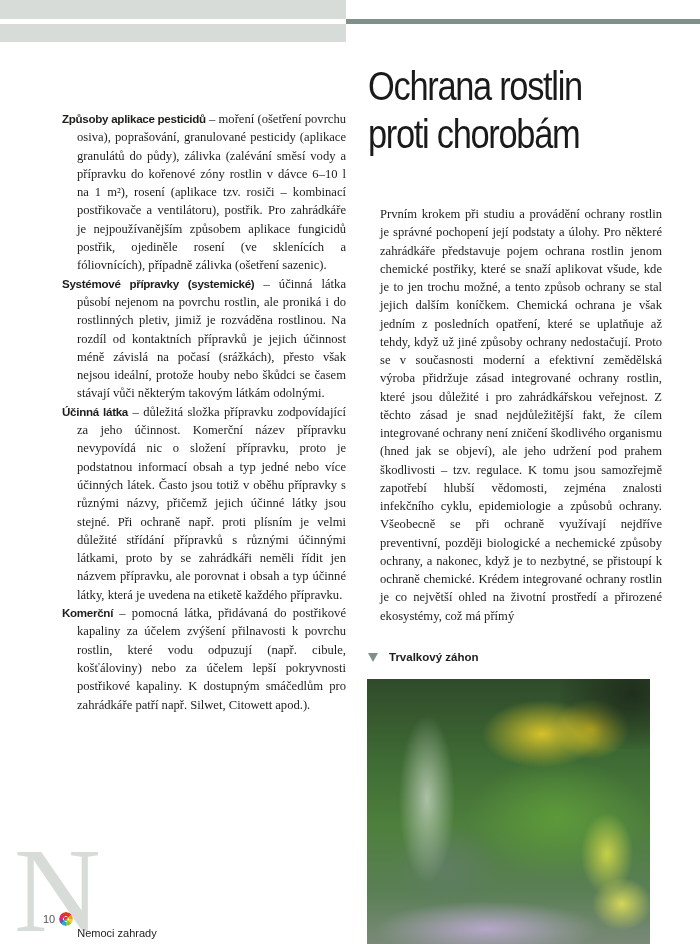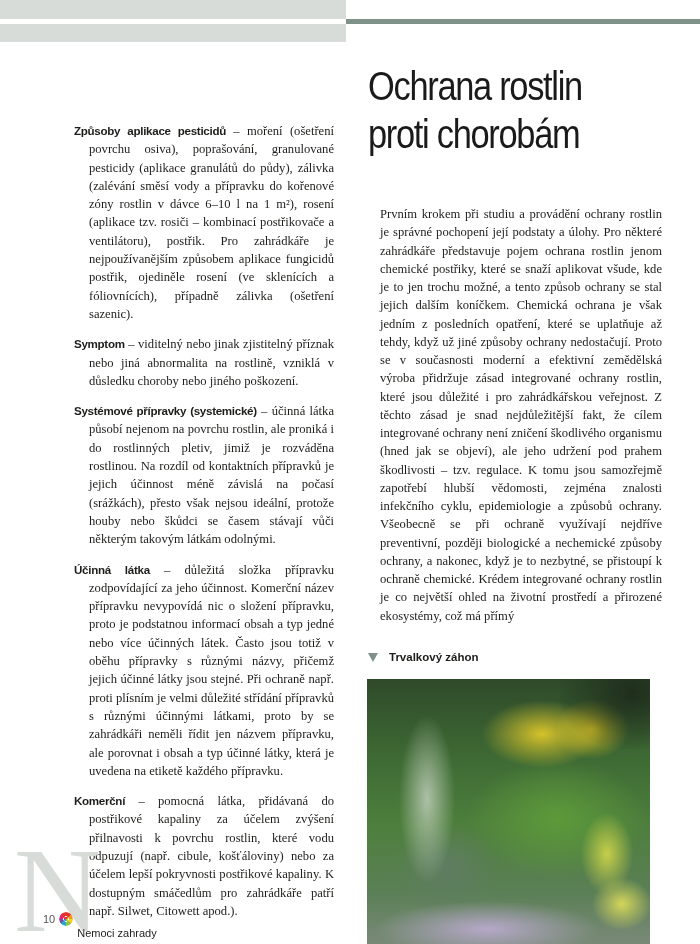--- a/index.html
+++ b/index.html
@@ -4,21 +4,21 @@
 <style>
   html, body { margin: 0; padding: 0; }
   body { width: 700px; height: 944px; background: #ffffff; position: relative; overflow: hidden; font-family: "Liberation Serif", serif; color: #1d1d1b; }
   .band-top { position: absolute; left: 0; top: 0; width: 346px; height: 19px; background: #d8dcd9; }
   .band-bottom { position: absolute; left: 0; top: 24px; width: 346px; height: 18px; background: #d8dcd9; }
   .rule-right { position: absolute; left: 346px; top: 19px; width: 354px; height: 5px; background: #7f928a; }
 
   .title { position: absolute; left: 368px; top: 62px; width: 320px; font-family: "Liberation Sans Narrow", "Liberation Sans", sans-serif; font-size: 40px; line-height: 48px; font-weight: normal; color: #1a1a1a; letter-spacing: -1.5px; transform: scaleX(0.86); transform-origin: left top; margin: 0; }
 
   .col-left { position: absolute; left: 62px; top: 110px; width: 284px; font-size: 12.6px; line-height: 18.3px; text-align: justify; }
-  .entry { margin: 12px; padding-left: 15px; text-indent: -15px; hyphens: manual; }
+  .entry { margin: 0; padding-left: 15px; text-indent: -15px; hyphens: manual; }
   .term { font-family: "Liberation Sans", sans-serif; font-weight: bold; font-size: 11.6px; letter-spacing: -0.3px; }
 
   .col-right { position: absolute; left: 368px; top: 193px; width: 282px; font-size: 12.6px; line-height: 18.25px; text-align: justify; margin: 12px; }
 
   .caption { position: absolute; left: 368px; top: 651px; font-family: "Liberation Sans", sans-serif; font-weight: bold; font-size: 11.5px; display: flex; align-items: center; gap: 11px; }
   .caption-tri { width: 0; height: 0; border-left: 5.5px solid transparent; border-right: 5.5px solid transparent; border-top: 9px solid #7f928a; display: inline-block; }
 
   .photo { position: absolute; left: 367px; top: 679px; width: 283px; height: 265px; overflow: hidden;
     background:
       radial-gradient(ellipse 40px 120px at 60px 120px, rgba(190,205,185,0.85), transparent 70%),
@@ -48,21 +48,20 @@
 <div class="band-bottom"></div>
 <div class="rule-right"></div>
 
 <h1 class="title">
   <span>Ochrana rostlin</span><br>
   <span>proti chorobám</span>
 </h1>
 
 <div class="col-left">
   <p class="entry"><span class="term">Způsoby aplikace pesticidů</span><span> – moření (ošetření povrchu osiva), poprašování, granulované pesticidy (aplikace granulátů do půdy), zálivka (zalévání směsí vody a přípravku do kořenové zóny rostlin v dávce 6–10 l na 1 m²), rosení (aplikace tzv. rosiči – kombinací postřikovače a ventilátoru), postřik. Pro zahrádkáře je nejpoužívanějším způsobem aplikace fungicidů postřik, ojediněle rosení (ve sklenících a fóliovnících), případně zálivka (ošetření sazenic).</span></p>
-  <p class="entry"><span class="term">Symptom</span><span> – viditelný nebo jinak zjistitelný příznak nebo jiná abnormalita na rostlině, vzniklá v důsledku choroby nebo jiného poškození.</span></p>
   <p class="entry"><span class="term">Systémové přípravky (systemické)</span><span> – účinná látka působí nejenom na povrchu rostlin, ale proniká i do rostlinných pletiv, jimiž je rozváděna rostlinou. Na rozdíl od kontaktních přípravků je jejich účinnost méně závislá na počasí (srážkách), přesto však nejsou ideální, protože houby nebo škůdci se časem stávají vůči některým takovým látkám odolnými.</span></p>
   <p class="entry"><span class="term">Účinná látka</span><span> – důležitá složka přípravku zodpovídající za jeho účinnost. Komerční název přípravku nevypovídá nic o složení přípravku, proto je podstatnou informací obsah a typ jedné nebo více účinných látek. Často jsou totiž v oběhu přípravky s různými názvy, přičemž jejich účinné látky jsou stejné. Při ochraně např. proti plísním je velmi důležité střídání přípravků s různými účinnými látkami, proto by se zahrádkáři neměli řídit jen názvem přípravku, ale porovnat i obsah a typ účinné látky, která je uvedena na etiketě každého přípravku.</span></p>
   <p class="entry"><span class="term">Komerční</span><span> – pomocná látka, přidávaná do postřikové kapaliny za účelem zvýšení přilnavosti k povrchu rostlin, které vodu odpuzují (např. cibule, košťáloviny) nebo za účelem lepší pokryvnosti postřikové kapaliny. K dostupným smáčedlům pro zahrádkáře patří např. Silwet, Citowett apod.).</span></p>
 </div>
 
 <p class="col-right">Prvním krokem při studiu a provádění ochrany rostlin je správné pochopení její podstaty a úlohy. Pro některé zahrádkáře představuje pojem ochrana rostlin jenom chemické postřiky, které se snaží aplikovat všude, kde je to jen trochu možné, a tento způsob ochrany se stal jejich dalším koníčkem. Chemická ochrana je však jedním z posledních opatření, které se uplatňuje až tehdy, když už jiné způsoby ochrany nedostačují. Proto se v současnosti moderní a efektivní zemědělská výroba přidržuje zásad integrované ochrany rostlin, které jsou důležité i pro zahrádkářskou veřejnost. Z těchto zásad je snad nejdůležitější fakt, že cílem integrované ochrany není zničení škodlivého organismu (hned jak se objeví), ale jeho udržení pod prahem škodlivosti – tzv. regulace. K tomu jsou samozřejmě zapotřebí hlubší vědomosti, zejména znalosti infekčního cyklu, epidemiologie a způsobů ochrany. Všeobecně se při ochraně využívají nejdříve preventivní, později biologické a nechemické způsoby ochrany, a nakonec, když je to nezbytné, se přistoupí k ochraně chemické. Krédem integrované ochrany rostlin je co největší ohled na životní prostředí a přirozené ekosystémy, což má přímý</p>
 
 <div class="caption">
   <span class="caption-tri"></span>
   <span>Trvalkový záhon</span>

